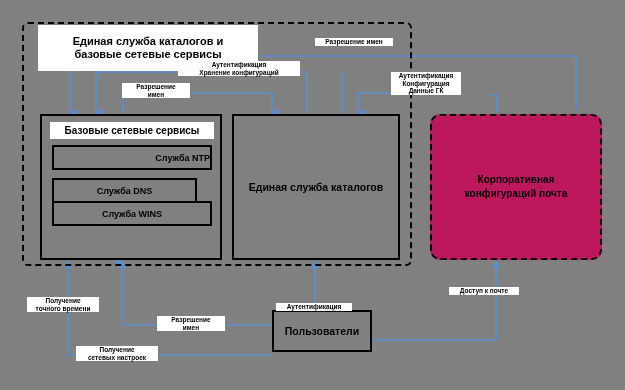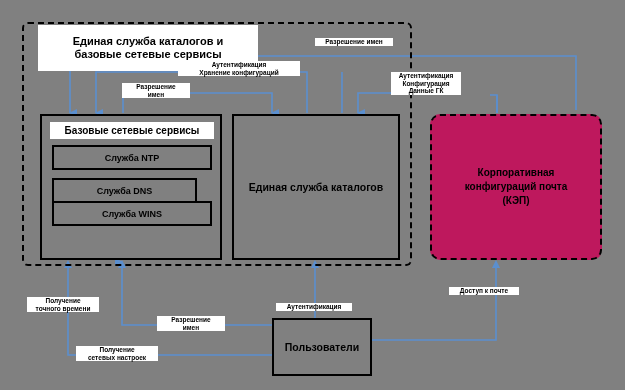--- a/index.html
+++ b/index.html
@@ -137,21 +137,21 @@
   <div class="node group-frame" style="left:22px;top:22px;width:390px;height:244px;"></div>
 
   <div class="title-band" style="left:38px;top:25px;width:212px;">
     <div>Единая служба каталогов и</div>
     <div>базовые сетевые сервисы</div>
   </div>
 
   <div class="node box-solid" style="left:40px;top:114px;width:182px;height:146px;">
     <div class="header-white" style="left:8px;top:6px;width:164px;height:17px;">Базовые сетевые сервисы</div>
 
-    <div class="sub-box" style="left:10px;top:29px;width:160px;height:25px;">
+    <div class="sub-box" style="left:10px;top:29px;width:160px;height:25px;justify-content:flex-end;">
       <span>Служба NTP</span>
     </div>
     <div class="sub-box" style="left:10px;top:62px;width:145px;height:25px;">
       <span>Служба DNS</span>
     </div>
     <div class="sub-box" style="left:10px;top:85px;width:160px;height:25px;">
       <span>Служба WINS</span>
     </div>
   </div>
 
@@ -161,26 +161,25 @@
         <div>Единая служба каталогов</div>
       </div>
     </div>
   </div>
 
   <div class="node box-dashed" style="left:430px;top:114px;width:172px;height:146px;">
     <div class="box-center-text" style="font-size:10px;line-height:14px;">
       <div>
         <div>Корпоративная</div>
         <div>конфигураций почта</div>
-        <div>(КЭП)</div>
       </div>
     </div>
   </div>
 
-  <div class="node box-solid" style="left:272px;top:318px;width:100px;height:58px;">
+  <div class="node box-solid" style="left:272px;top:310px;width:100px;height:42px;">
     <div class="box-center-text" style="font-size:10.5px;">Пользователи</div>
   </div>
 
   <div class="edge-label" style="left:315px;top:38px;width:74px;">Разрешение имен</div>
 
   <div class="edge-label" style="left:178px;top:61px;width:118px;">Аутентификация
 Хранение конфигураций</div>
 
   <div class="edge-label" style="left:122px;top:83px;width:64px;">Разрешение
 имен</div>

